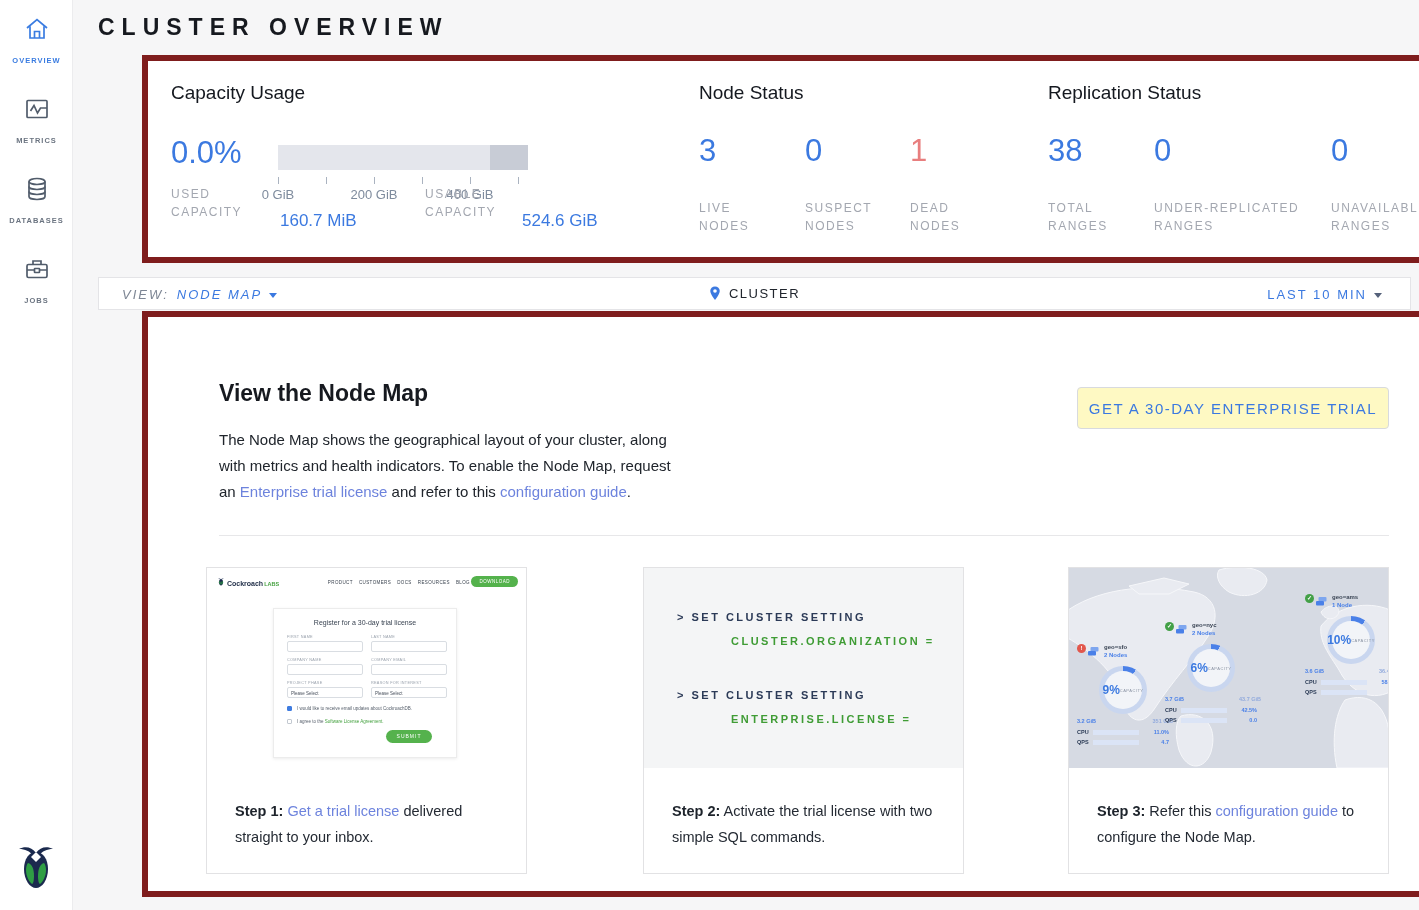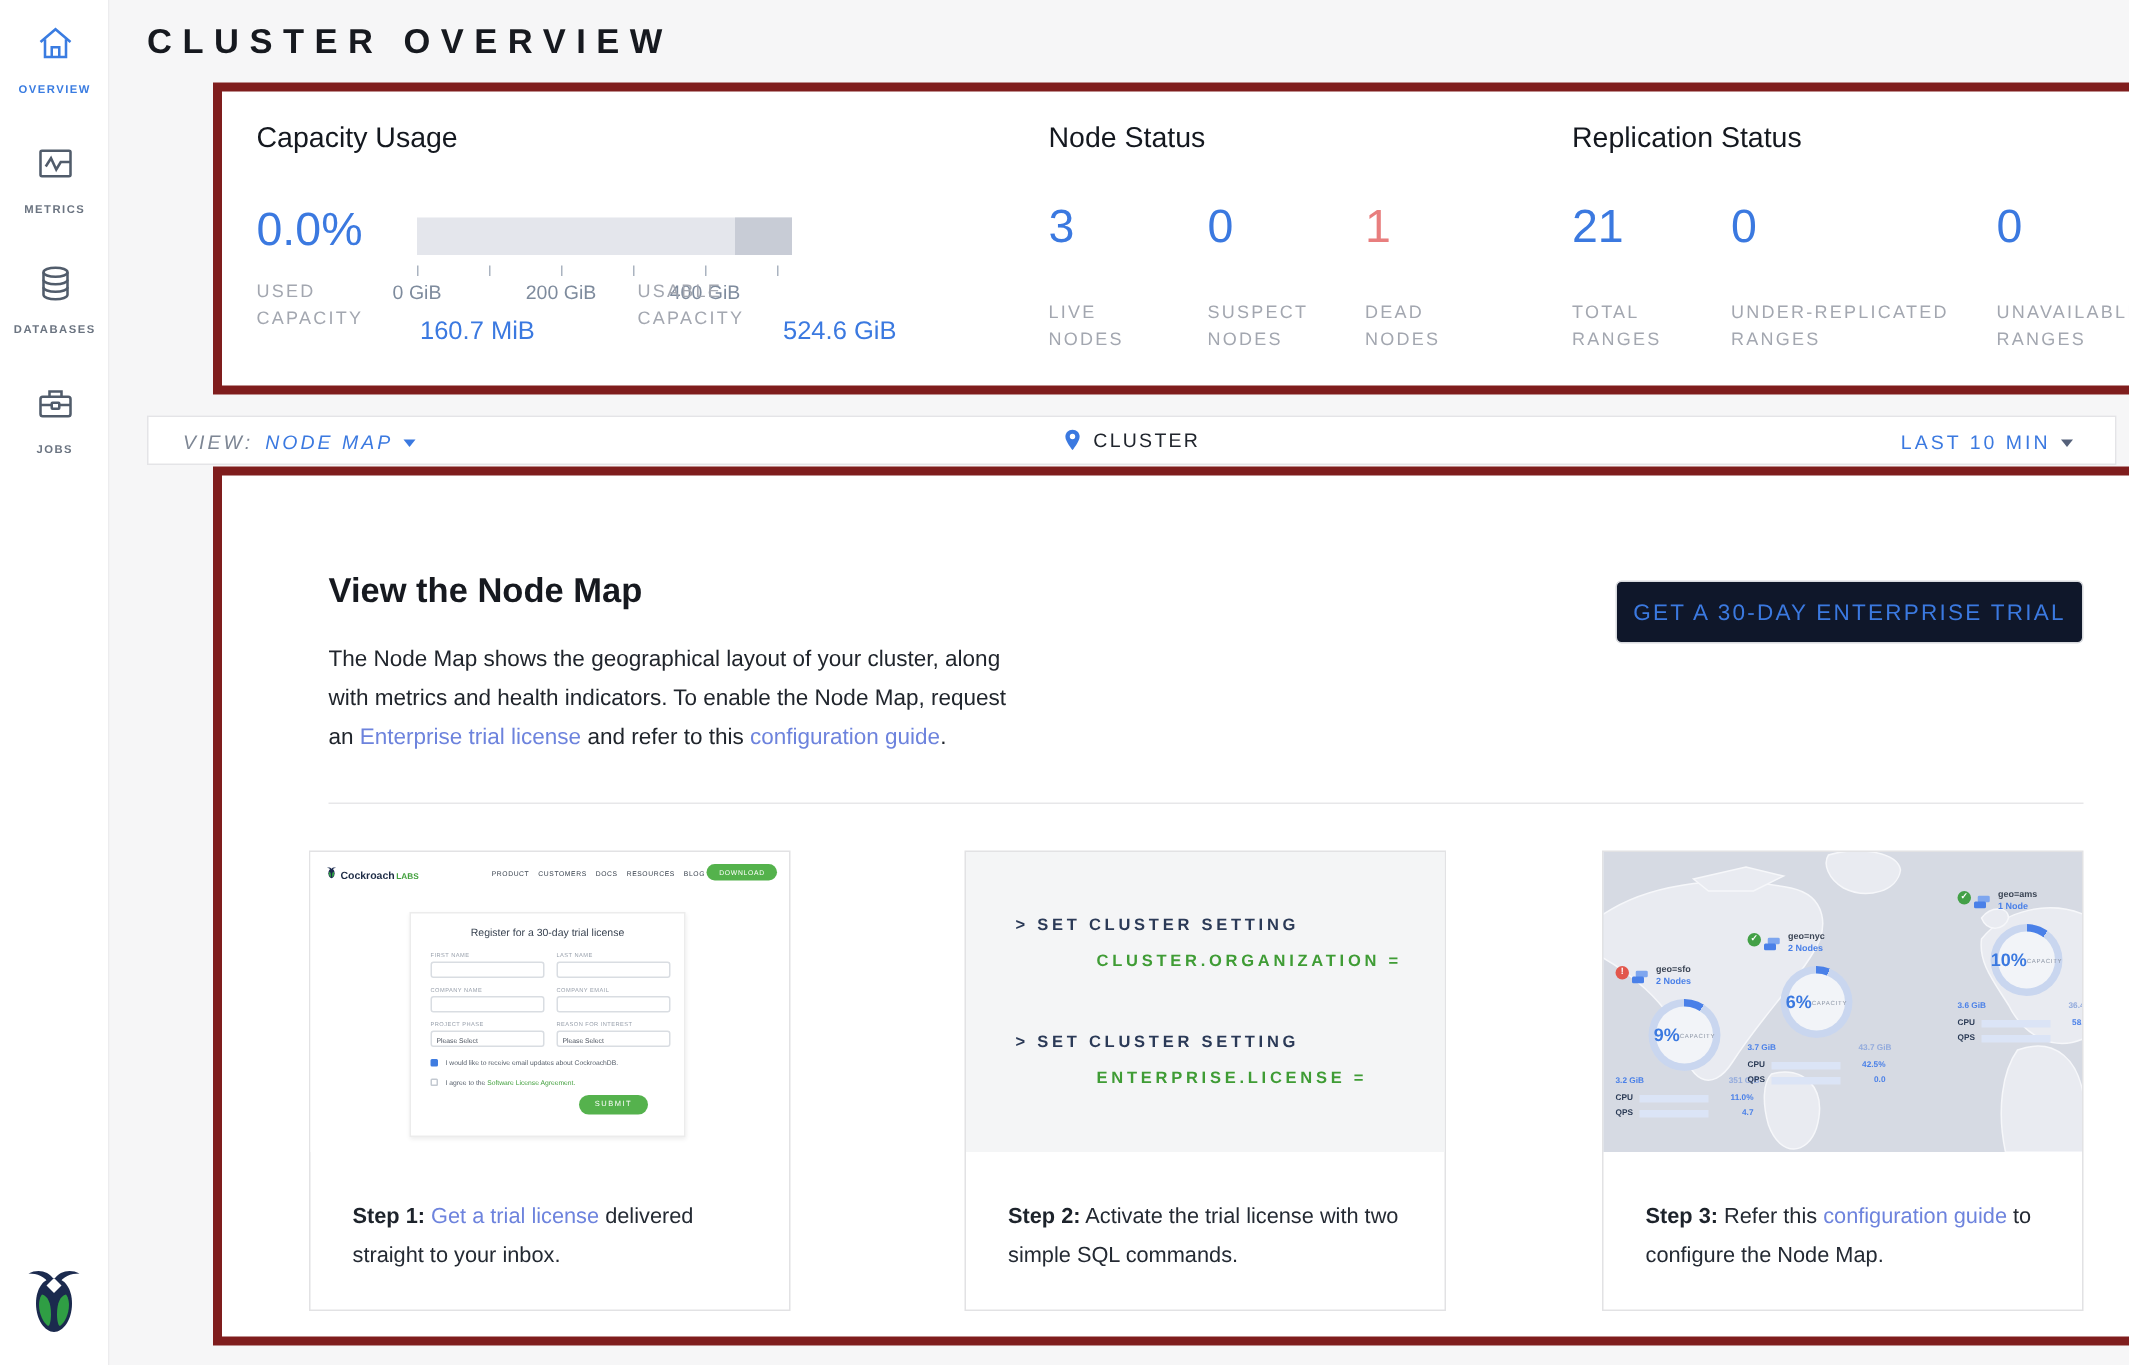--- a/index.html
+++ b/index.html
@@ -53,21 +53,21 @@
   .pin { display:inline-block; width:12px; height:15px; vertical-align:-3px; margin-right:8px; }
   .vb-right { position:absolute; right:28px; top:9px; letter-spacing:2px; color:#3b79e0; cursor:pointer; }
 
   
   .mainpanel { left:98px; top:311px; width:1313px; height:586px; }
   .nm-heading { position:absolute; left:71px; top:63px; font-size:23px; font-weight:600; color:#16191f; }
   .nm-desc { position:absolute; left:71px; top:110px; width:465px; font-size:15px;
     line-height:26px; color:#20252c; }
   a.link { color:#6d83dd; text-decoration:none; cursor:pointer; }
   .trial-btn { position:absolute; left:929px; top:70px; width:312px; height:42px;
-    background:#0f172a; border:1px solid #d8dade; border-radius:4px; color:#3b79e0;
+    background:#fef9c3; border:1px solid #d8dade; border-radius:4px; color:#3b79e0;
     font-size:15px; letter-spacing:1.5px; font-family:"Liberation Sans",sans-serif; cursor:pointer; }
   .divider { position:absolute; left:71px; top:218px; width:1170px; height:1px; background:#e7e7e9; }
 
   
   .card { position:absolute; top:250px; width:321px; height:307px; border:1px solid #e2e2e4; background:#fff; }
   .card .caption { position:absolute; left:28px; top:230px; width:270px; font-size:14.5px;
     line-height:26px; color:#242a33; }
   .card .caption b { color:#1d232b; }
 
   
@@ -201,21 +201,21 @@
 
   <h2 class="sec-title" style="left:551px">Node Status</h2>
   <div class="stat-num" style="left:551px">3</div>
   <div class="stat-num" style="left:657px">0</div>
   <div class="stat-num red" style="left:762px">1</div>
   <div class="stat-label" style="left:551px;width:80px">LIVE NODES</div>
   <div class="stat-label" style="left:657px;width:80px">SUSPECT NODES</div>
   <div class="stat-label" style="left:762px;width:80px">DEAD NODES</div>
 
   <h2 class="sec-title" style="left:900px">Replication Status</h2>
-  <div class="stat-num" style="left:900px">21</div>
+  <div class="stat-num" style="left:900px">38</div>
   <div class="stat-num" style="left:1006px">0</div>
   <div class="stat-num" style="left:1183px">0</div>
   <div class="stat-label" style="left:900px;width:80px">TOTAL RANGES</div>
   <div class="stat-label" style="left:1006px;width:160px">UNDER-REPLICATED RANGES</div>
   <div class="stat-label" style="left:1183px;width:120px">UNAVAILABLE RANGES</div>
 </div>
 
 <div class="viewbar">
   <div class="vb-left">
     <span class="vb-label">VIEW:</span><span class="vb-value">NODE MAP</span><i class="caret"></i>

